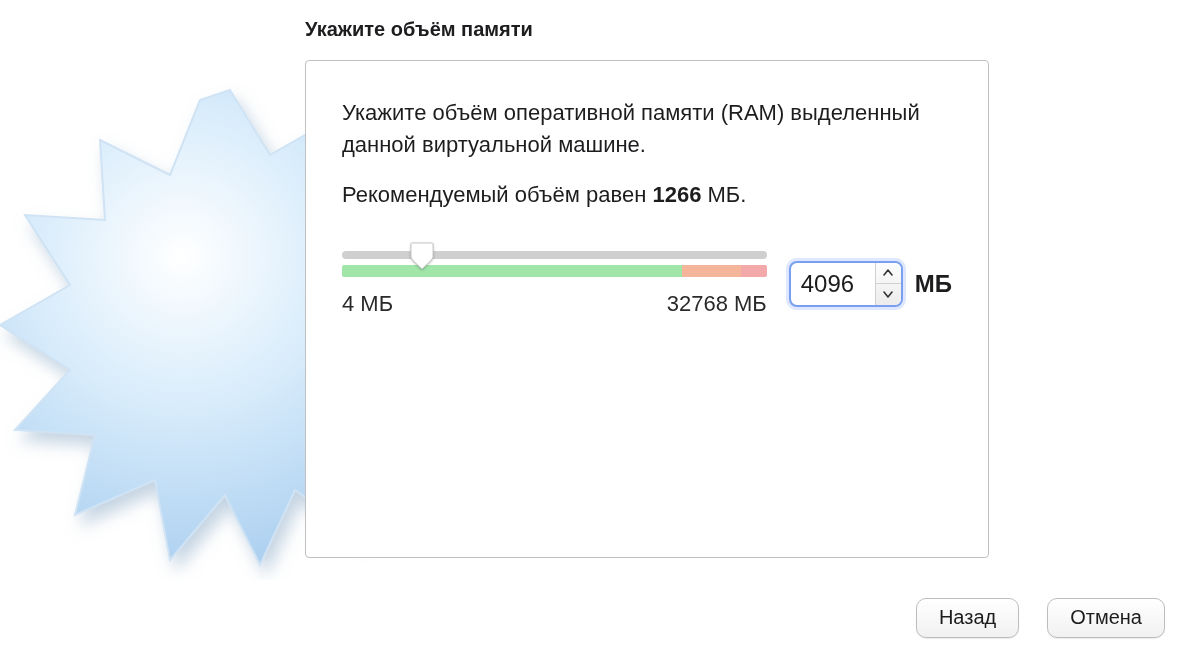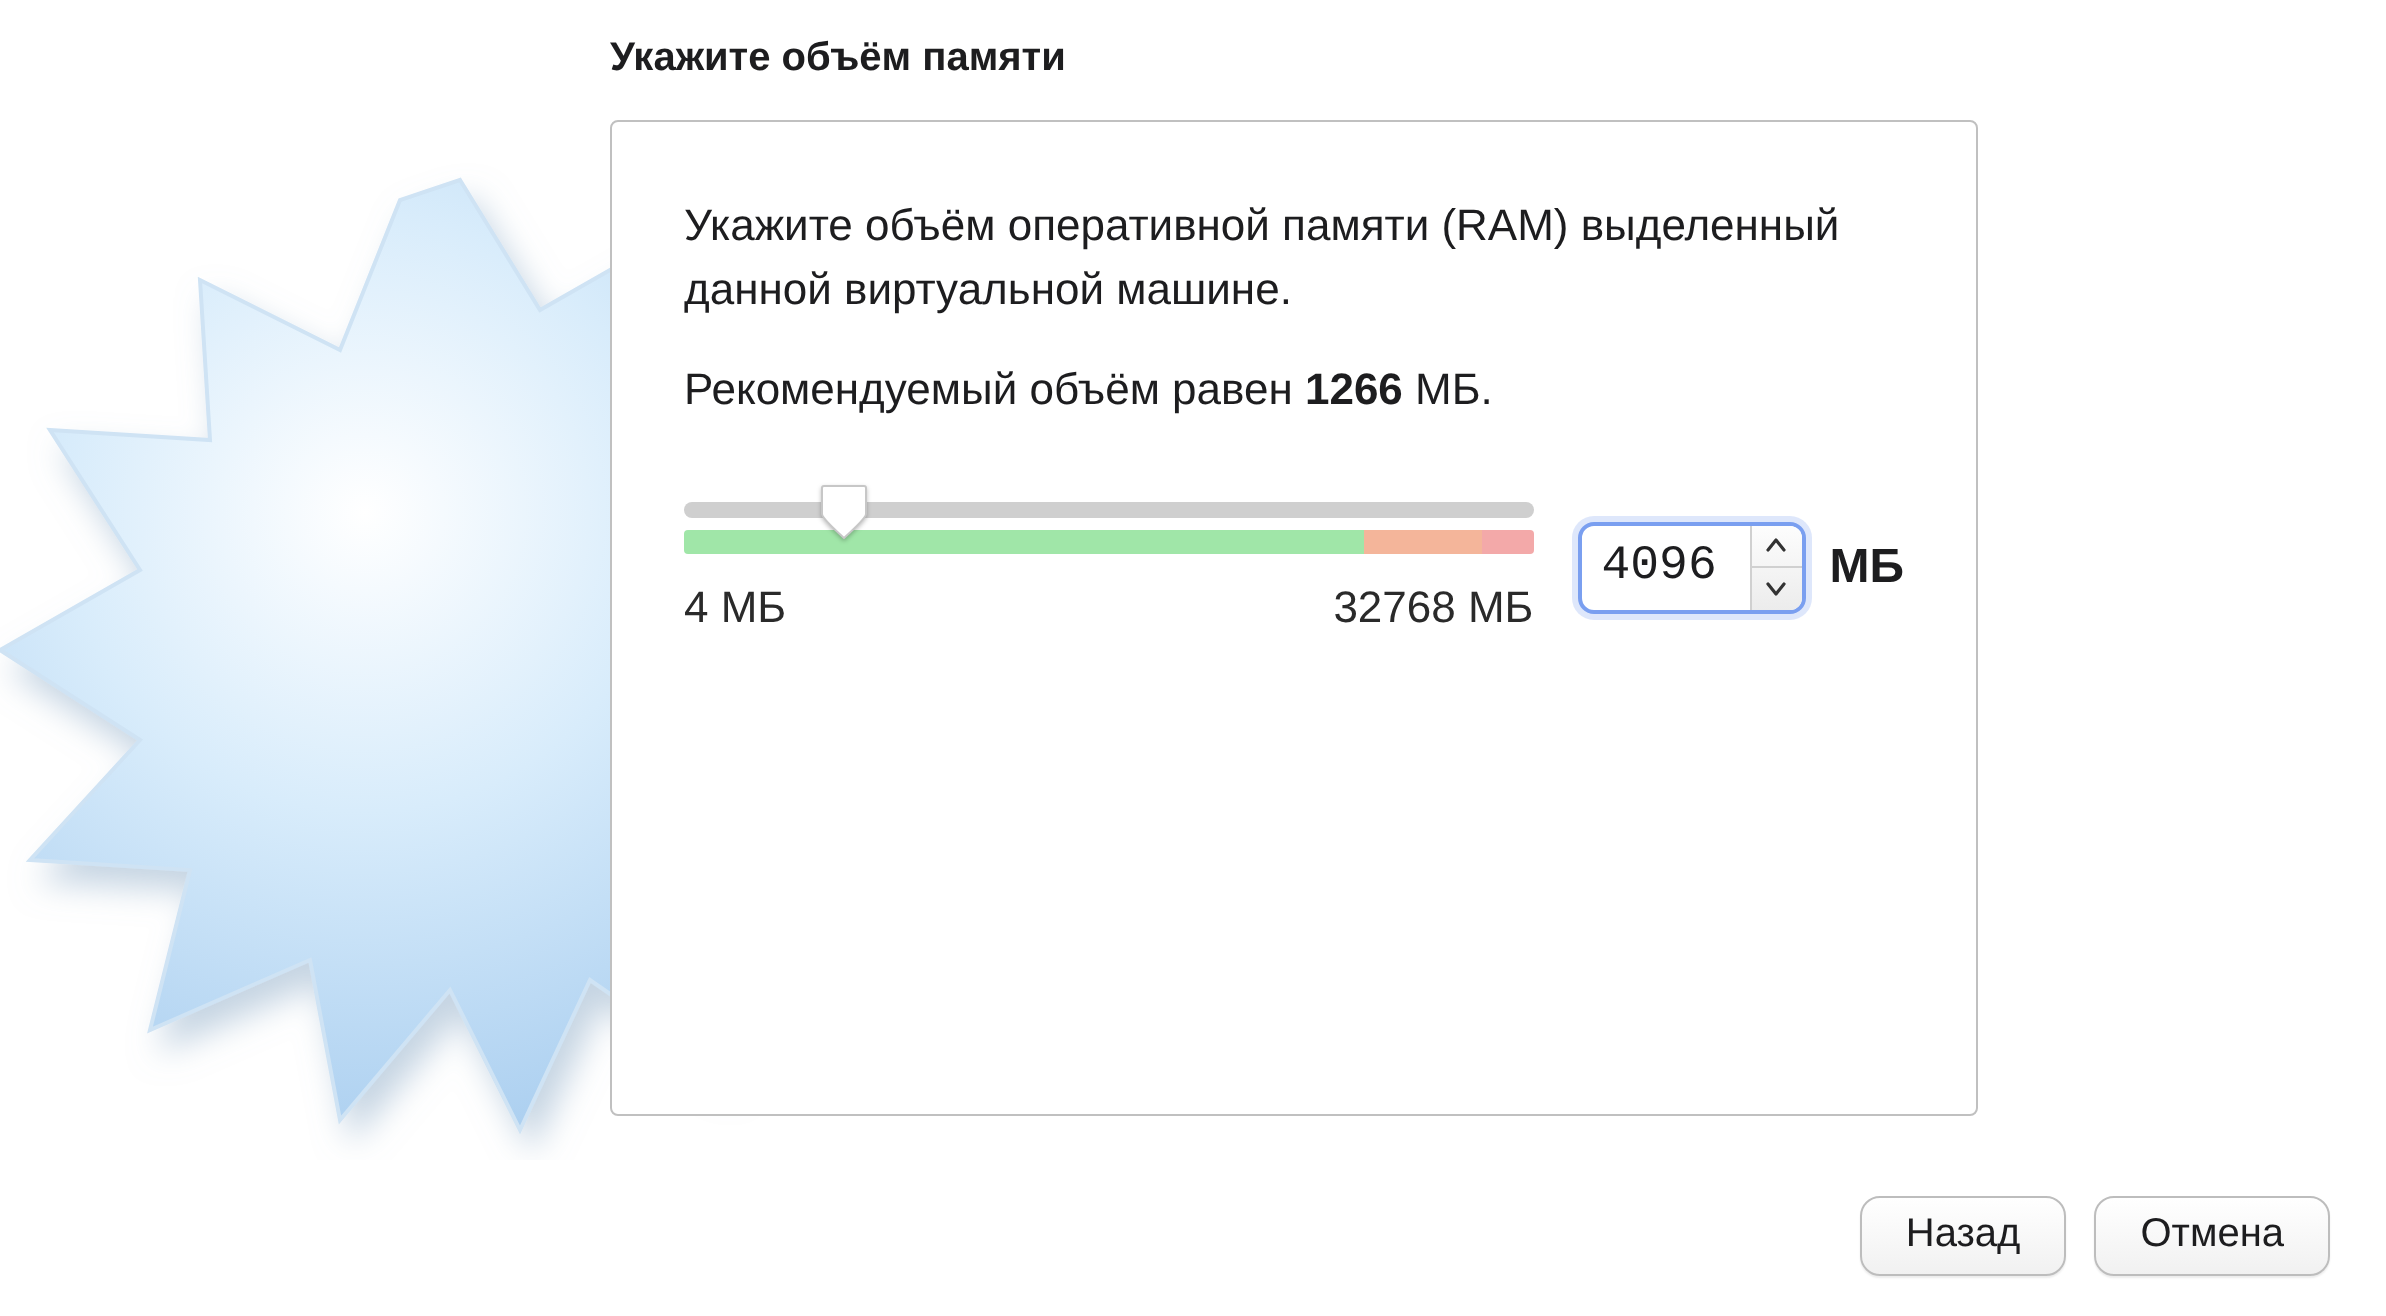--- a/index.html
+++ b/index.html
@@ -134,21 +134,21 @@
     height:46px;
     overflow:hidden;
     box-shadow:0 0 0 3px rgba(122,159,240,.25);
   }
   .stepper-field input{
     border:0;
     outline:0;
     width:84px;
     padding:4px 10px;
     font-size:24px;
-    font-family:Liberation Mono, monospace;
+    font-family:Liberation Sans, sans-serif;
     color:var(--text);
     background:transparent;
   }
   .stepper-buttons{
     display:flex;
     flex-direction:column;
     border-left:1px solid #d0d0d0;
     width:26px;
     background:linear-gradient(#fdfdfd,#ececec);
   }
@@ -166,21 +166,21 @@
   .unit{
     font-size:24px;
     font-weight:bold;
   }
 
   .footer{
     position:absolute;
     right:28px;
     bottom:20px;
     display:flex;
-    gap:14px;
+    gap:28px;
   }
   .btn{
     font-size:20px;
     padding:7px 22px 8px;
     border-radius:10px;
     border:1px solid #bdbdbd;
     background:linear-gradient(#ffffff,#f1f1f1);
     color:#1d1d1f;
     box-shadow:0 1px 1px rgba(0,0,0,.08);
     font-family:inherit;

